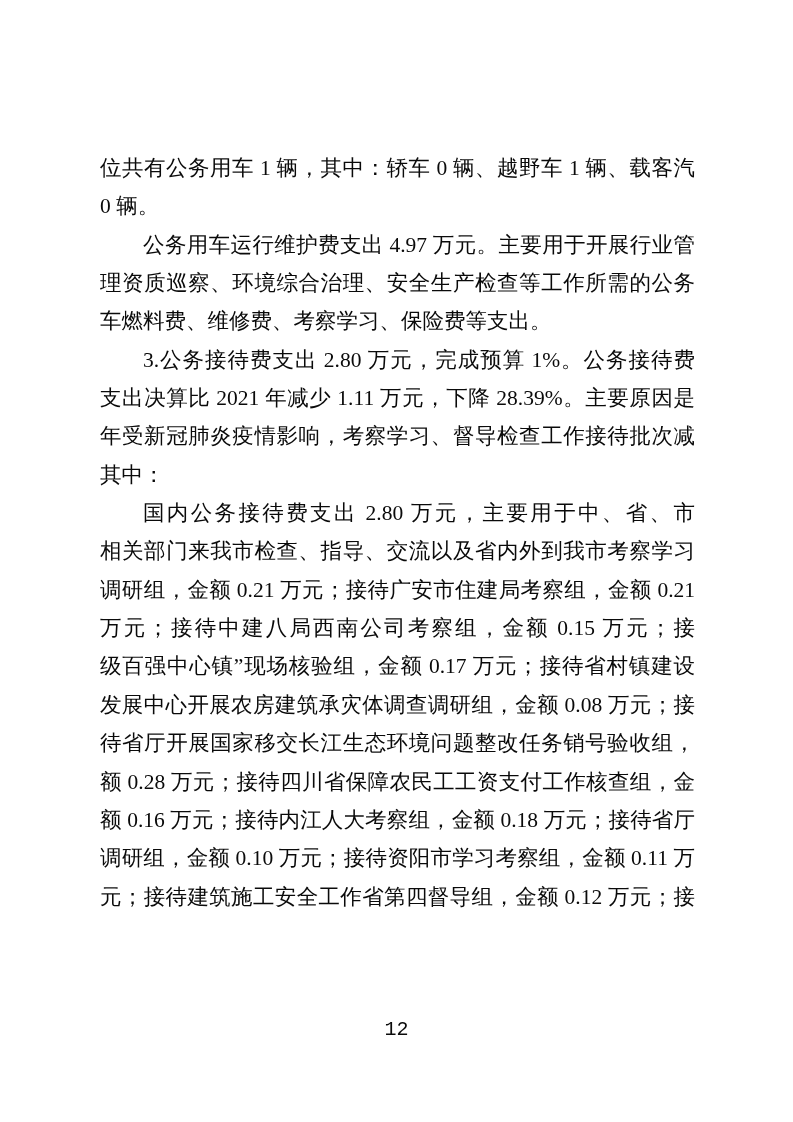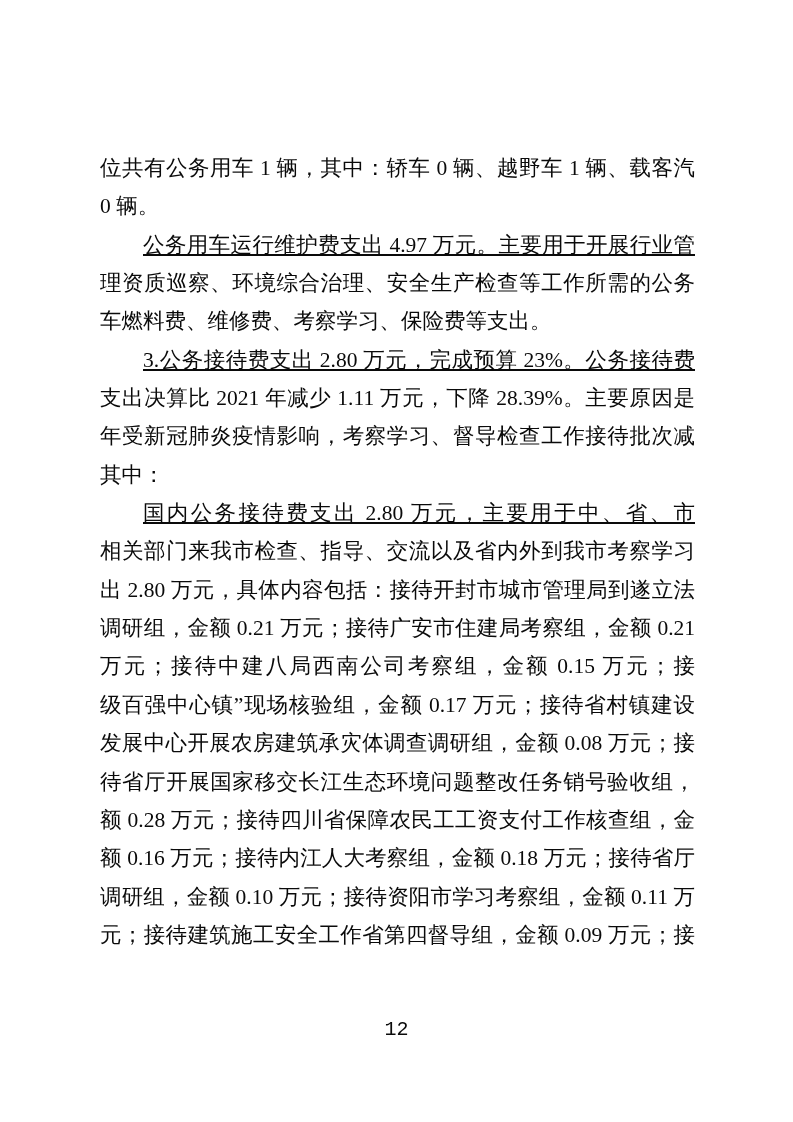--- a/index.html
+++ b/index.html
@@ -25,21 +25,20 @@
     font-size: 21.5px;
     color: #0a0a0a;
     height: 38.35px;
     line-height: 38.35px;
     text-align: justify;
     text-align-last: justify;
     overflow: hidden;
   }
   .doc-line.indent {
     padding-left: 43px;
-    text-decoration: underline;
   }
   .doc-line.nojustify {
     text-align: right;
     text-align-last: left;
   }
   .page-number {
     position: absolute;
     top: 1018px;
     left: 0;
     width: 100%;
@@ -53,31 +52,30 @@
 <body>
 
 <div class="page">
   <div class="content">
 
   <div class="doc-line">位共有公务用车 1 辆，其中：轿车 0 辆、越野车 1 辆、载客汽车</div>
       <div class="doc-line nojustify">0 辆。</div>
       <div class="doc-line indent">公务用车运行维护费支出 4.97 万元。主要用于开展行业管</div>
       <div class="doc-line">理资质巡察、环境综合治理、安全生产检查等工作所需的公务用</div>
       <div class="doc-line nojustify">车燃料费、维修费、考察学习、保险费等支出。</div>
-      <div class="doc-line indent">3.公务接待费支出 2.80 万元，完成预算 23%。公务接待费</div>
+      <div class="doc-line indent">3.公务接待费支出 2.80 万元，完成预算 1%。公务接待费</div>
       <div class="doc-line">支出决算比 2021 年减少 1.11 万元，下降 28.39%。主要原因是本</div>
       <div class="doc-line">年受新冠肺炎疫情影响，考察学习、督导检查工作接待批次减少。</div>
       <div class="doc-line nojustify">其中：</div>
       <div class="doc-line indent">国内公务接待费支出 2.80 万元，主要用于中、省、市（州）</div>
       <div class="doc-line">相关部门来我市检查、指导、交流以及省内外到我市考察学习城</div>
-      <div class="doc-line">出 2.80 万元，具体内容包括：接待开封市城市管理局到遂立法</div>
       <div class="doc-line">调研组，金额 0.21 万元；接待广安市住建局考察组，金额 0.21</div>
       <div class="doc-line">万元；接待中建八局西南公司考察组，金额 0.15 万元；接待“省</div>
       <div class="doc-line">级百强中心镇”现场核验组，金额 0.17 万元；接待省村镇建设</div>
       <div class="doc-line">发展中心开展农房建筑承灾体调查调研组，金额 0.08 万元；接</div>
       <div class="doc-line">待省厅开展国家移交长江生态环境问题整改任务销号验收组，金</div>
       <div class="doc-line">额 0.28 万元；接待四川省保障农民工工资支付工作核查组，金</div>
       <div class="doc-line">额 0.16 万元；接待内江人大考察组，金额 0.18 万元；接待省厅</div>
       <div class="doc-line">调研组，金额 0.10 万元；接待资阳市学习考察组，金额 0.11 万</div>
-      <div class="doc-line">元；接待建筑施工安全工作省第四督导组，金额 0.09 万元；接</div>
+      <div class="doc-line">元；接待建筑施工安全工作省第四督导组，金额 0.12 万元；接</div>
     </div>
   <div class="page-number">12</div>
 </div>
 
 </body></html>

